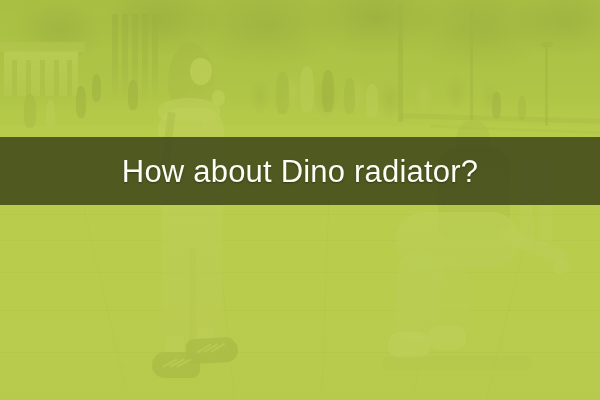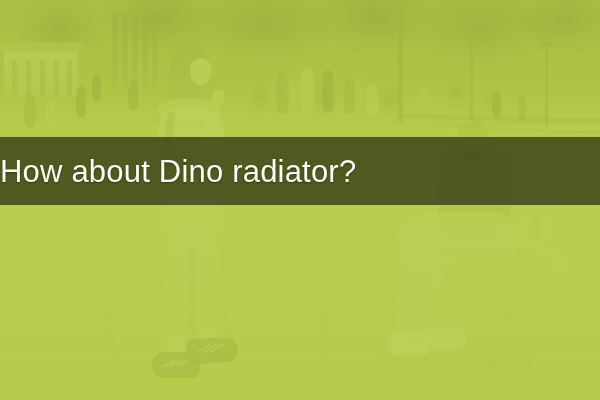--- a/index.html
+++ b/index.html
@@ -341,21 +341,21 @@
   }
 
   
   .banner {
     position: absolute;
     left: 0; top: 137px;
     width: 600px; height: 68px;
     background: rgba(50,56,20,.78);
     display: flex;
     align-items: center;
-    justify-content: flex-start;
+    justify-content: center;
   }
   .banner-text {
     color: #fdfdf6;
     font-size: 31px;
     font-weight: 400;
     letter-spacing: .2px;
     line-height: 1;
     white-space: nowrap;
     text-shadow: 0 1px 2px rgba(0,0,0,.35);
   }

